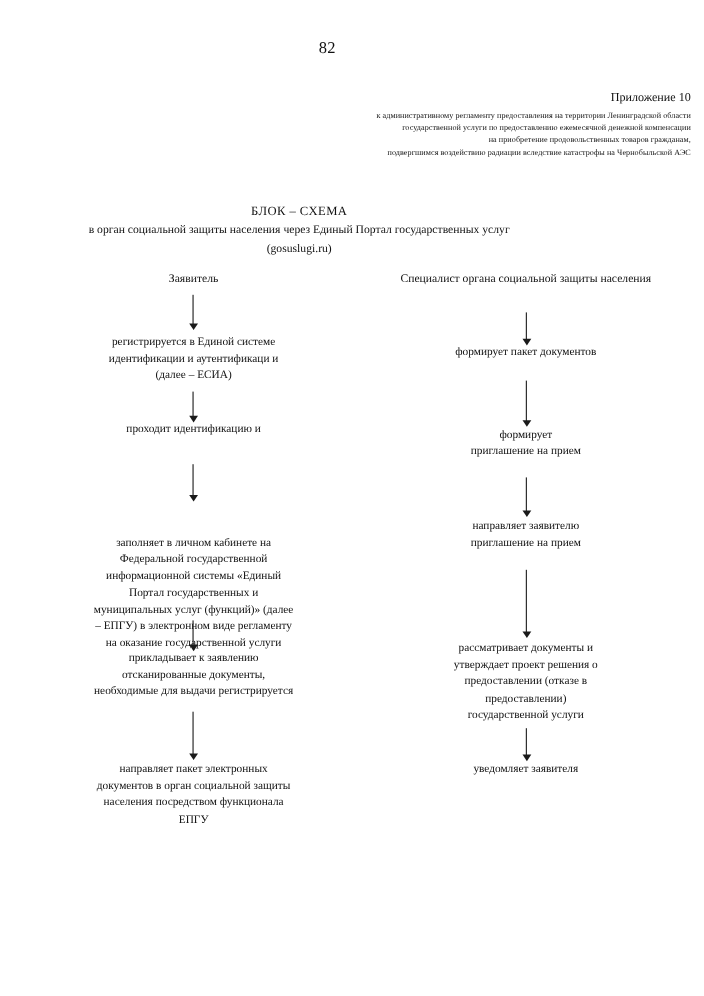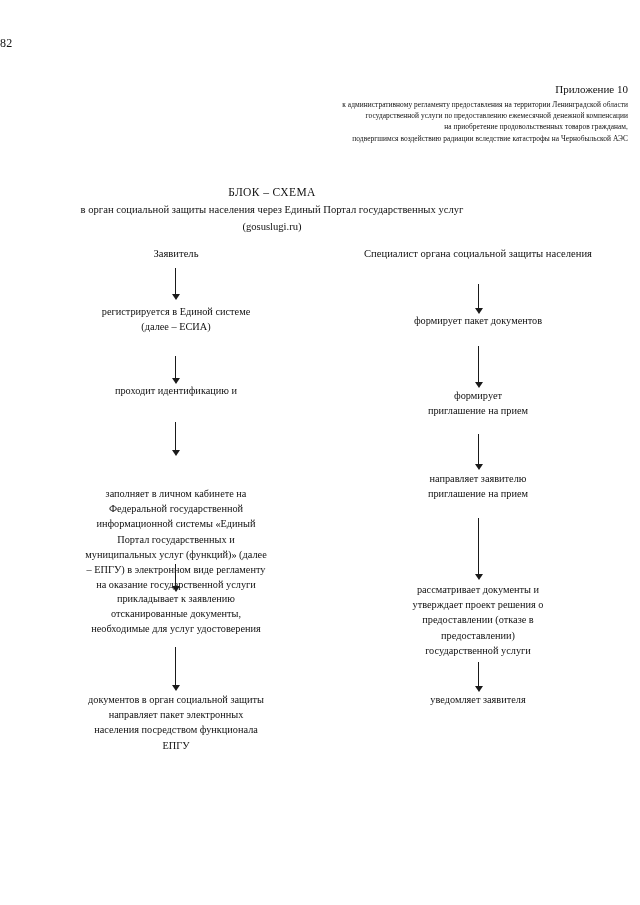--- a/index.html
+++ b/index.html
@@ -22,21 +22,22 @@
     width: 640px;
     height: 905px;
   }
 
   
   .page-number {
     position: absolute;
     top: 36px;
     left: 0;
     width: 595px;
-    font-size: 12px;
+    text-align: center;
+    font-size: 15px;
     letter-spacing: 0.2px;
   }
 
   
   .doc-header {
     position: absolute;
     top: 82px;
     left: 210px;
     width: 418px;
     text-align: right;
@@ -154,20 +155,21 @@
         <span class="line">Заявитель</span>
       </div>
 
       <div class="arrow" style="left:135px; top:22px; height:32px;">
         <span class="shaft"></span>
           <span class="head"></span>
       </div>
 
       <div class="node" style="top:58px;">
         <span class="line">регистрируется в Единой системе</span>
+        <span class="line">идентификации и аутентификаци и</span>
         <span class="line">(далее – ЕСИА)</span>
       </div>
 
       <div class="arrow" style="left:135px; top:110px; height:28px;">
         <span class="shaft"></span>
           <span class="head"></span>
       </div>
 
       <div class="node" style="top:137px;">
         <span class="line">проходит идентификацию и</span>
@@ -189,31 +191,31 @@
       </div>
 
       <div class="arrow" style="left:135px; top:318px; height:28px;">
         <span class="shaft"></span>
           <span class="head"></span>
       </div>
 
       <div class="node" style="top:345px;">
         <span class="line">прикладывает  к заявлению</span>
         <span class="line">отсканированные документы,</span>
-        <span class="line">необходимые для услуг удостоверения</span>
+        <span class="line">необходимые для выдачи регистрируется</span>
       </div>
 
       <div class="arrow" style="left:135px; top:401px; height:44px;">
         <span class="shaft"></span>
           <span class="head"></span>
       </div>
 
       <div class="node" style="top:446px;">
+        <span class="line">направляет пакет электронных</span>
         <span class="line">документов в орган социальной защиты</span>
-        <span class="line">направляет пакет электронных</span>
         <span class="line">населения посредством функционала</span>
         <span class="line">ЕПГУ</span>
       </div>
     </div>
 
     <div class="column right">
       <div class="col-header">
         <span class="line">Специалист органа</span>
         <span class="line">социальной защиты населения</span>
       </div>

